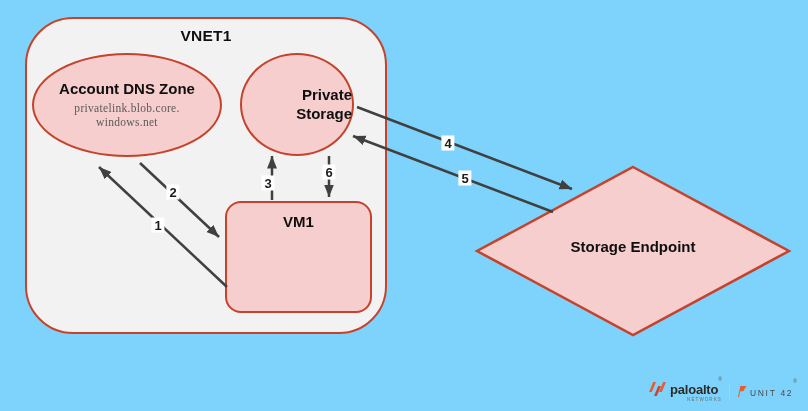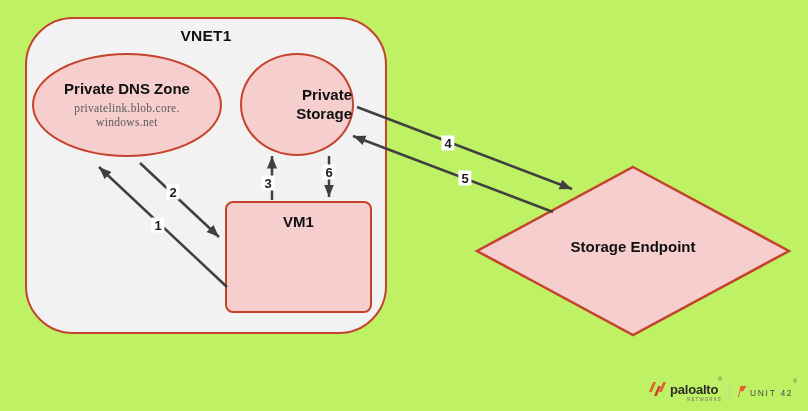--- a/index.html
+++ b/index.html
@@ -1,17 +1,17 @@
 <!DOCTYPE html>
 <html><head>
 <meta charset="utf-8">
 <style>
   html,body{margin:0;padding:0;background:#ffffff;}
   .canvas{
-    position:relative;width:808px;height:411px;background:#bef264;overflow:hidden;
+    position:relative;width:808px;height:411px;background:#7dd3fc;overflow:hidden;
     font-family:"Liberation Sans",sans-serif;color:#111;
   }
   
   .vnet{
     position:absolute;left:25px;top:17px;width:358px;height:313px;
     background:#f2f2f2;border:2.5px solid #c5432c;border-radius:48px;
   }
   .vnet-label{
     position:absolute;left:0;top:8px;width:100%;text-align:center;
     font-size:15.5px;font-weight:bold;color:#0f0f0f;letter-spacing:.2px;
@@ -26,21 +26,21 @@
   .pe{left:240px;top:53px;width:114px;height:103px;border-radius:50%;align-items:flex-end;}
   .node-title{font-size:15px;font-weight:bold;color:#0f0f0f;line-height:1.25;}
   .dns .node-title{margin-bottom:2px;}
   .mono{
     font-family:Liberation Serif, serif;
     font-size:11.5px;color:#5a5a5a;line-height:1.28;letter-spacing:.3px;
   }
   
   .vm{
     position:absolute;left:225px;top:201px;width:147px;height:112px;
-    background:#f6cecd;border:2.5px solid #c5432c;border-radius:8px;
+    background:#f6cecd;border:2.5px solid #c5432c;border-radius:16px;
     box-sizing:border-box;text-align:center;
   }
   .vm-label{margin-top:10px;font-size:15px;font-weight:bold;color:#0f0f0f;}
   
   .storage-label{
     position:absolute;left:633px;top:246px;transform:translate(-50%,-50%);
     font-size:15px;font-weight:bold;color:#0f0f0f;white-space:nowrap;
   }
   
   .layer{position:absolute;left:0;top:0;width:808px;height:411px;pointer-events:none;}
@@ -66,21 +66,21 @@
 </head>
 <body>
 
 <div class="canvas">
 
   <div class="vnet">
     <div class="vnet-label">VNET1</div>
   </div>
 
   <div class="node dns">
-    <div class="node-title">Private DNS Zone</div>
+    <div class="node-title">Account DNS Zone</div>
     <div class="mono">privatelink.blob.core.</div>
     <div class="mono">windows.net</div>
   </div>
 
   <div class="node pe">
     <div class="node-title">Private</div>
     <div class="node-title">Storage</div>
   </div>
 
   <div class="vm">

